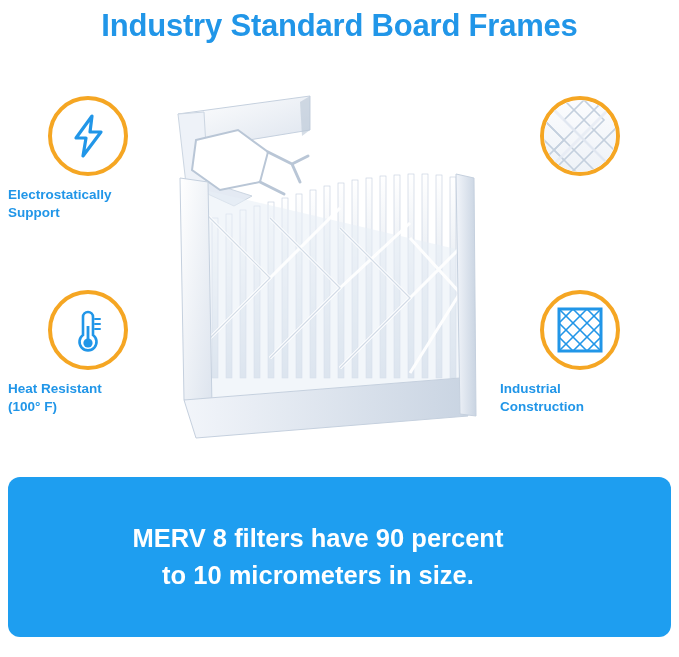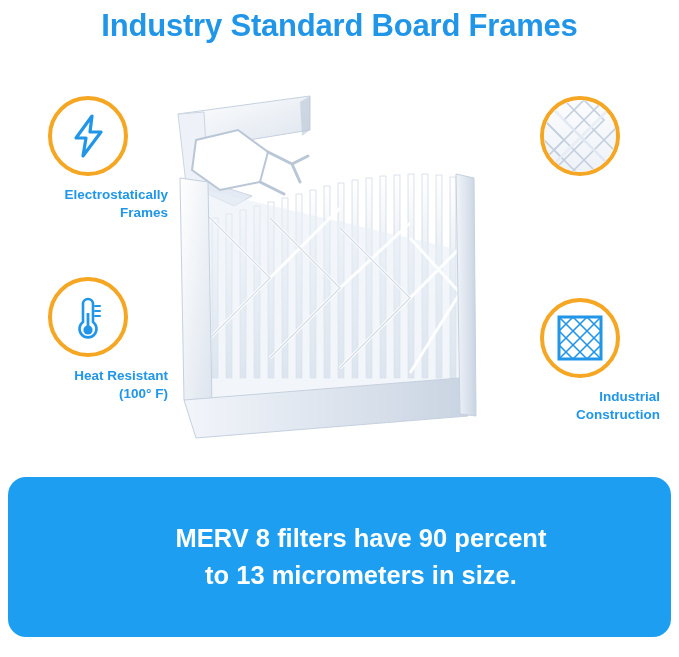--- a/index.html
+++ b/index.html
@@ -35,21 +35,21 @@
     color: #2196e8;
     letter-spacing: -0.2px;
     line-height: 40px;
     white-space: nowrap;
   }
 
   
   .feature {
     position: absolute;
     width: 160px;
-    text-align: right;
+    text-align: left;
   }
   .feature .circle {
     width: 80px;
     height: 80px;
     border-radius: 50%;
     border: 4px solid #f5a623;
     margin: 0 auto;
     position: relative;
     box-sizing: border-box;
     background: #ffffff;
@@ -60,23 +60,23 @@
   }
   .feature .caption {
     margin-top: 10px;
     font-size: 13.5px;
     font-weight: bold;
     color: #2196e8;
     line-height: 18px;
   }
 
   .f-electro { left: 8px;  top: 96px; }
-  .f-heat    { left: 8px;  top: 277px; }
+  .f-heat    { left: 8px;  top: 290px; }
   .f-wire    { left: 500px; top: 96px; }
-  .f-indus   { left: 500px; top: 298px; }
+  .f-indus   { left: 500px; top: 290px; }
 
   
   .bolt-svg, .therm-svg, .mesh-svg, .grid-svg {
     position: absolute;
     left: 50%;
     top: 50%;
     transform: translate(-50%, -50%);
   }
 
   
@@ -98,24 +98,24 @@
   }
 
   
   .banner {
     position: absolute;
     left: 8px;
     top: 477px;
     width: 663px;
     height: 160px;
     background: #1e9ef0;
-    border-radius: 18px;
+    border-radius: 12px;
     display: flex;
     align-items: center;
-    justify-content: flex-end;
+    justify-content: flex-start;
   }
   .banner-text {
     width: 620px;
     text-align: center;
     color: #ffffff;
     font-size: 25.5px;
     font-weight: bold;
     line-height: 37px;
   }
   .banner-line { display: block; }
@@ -199,21 +199,21 @@
   </div>
 
   <div class="feature f-electro">
     <div class="circle">
       <svg class="bolt-svg" width="40" height="44" viewBox="0 0 40 44">
         <path d="M24 2 L8 24 H18 L15 42 L33 18 H22 Z" fill="none" stroke="#2196e8" stroke-width="3.2" stroke-linejoin="round" stroke-linecap="round"></path>
       </svg>
     </div>
     <div class="caption">
       <span>Electrostatically</span><br>
-      <span>Frames</span>
+      <span>Support</span>
     </div>
   </div>
 
   <div class="feature f-heat">
     <div class="circle">
       <svg class="therm-svg" width="40" height="48" viewBox="0 0 40 48">
         <path d="M20 6 a5 5 0 0 1 5 5 v18 a8.5 8.5 0 1 1 -10 0 V11 a5 5 0 0 1 5 -5 z" fill="none" stroke="#2196e8" stroke-width="2.6"></path>
         <circle cx="20" cy="37" r="4.6" fill="#2196e8"></circle>
         <rect x="18.6" y="20" width="2.8" height="16" fill="#2196e8"></rect>
         <path d="M27 13 h5 M27 18 h5 M27 23 h5" stroke="#2196e8" stroke-width="2" stroke-linecap="round"></path>
@@ -260,17 +260,17 @@
     </div>
     <div class="caption">
       <span>Industrial</span><br>
       <span>Construction</span>
     </div>
   </div>
 
   <div class="banner">
     <div class="banner-text">
       <span class="banner-line">MERV 8 filters have 90 percent</span>
-      <span class="banner-line">to 13 micrometers in size.</span>
+      <span class="banner-line">to 10 micrometers in size.</span>
     </div>
   </div>
 
 </div>
 
 </body></html>

